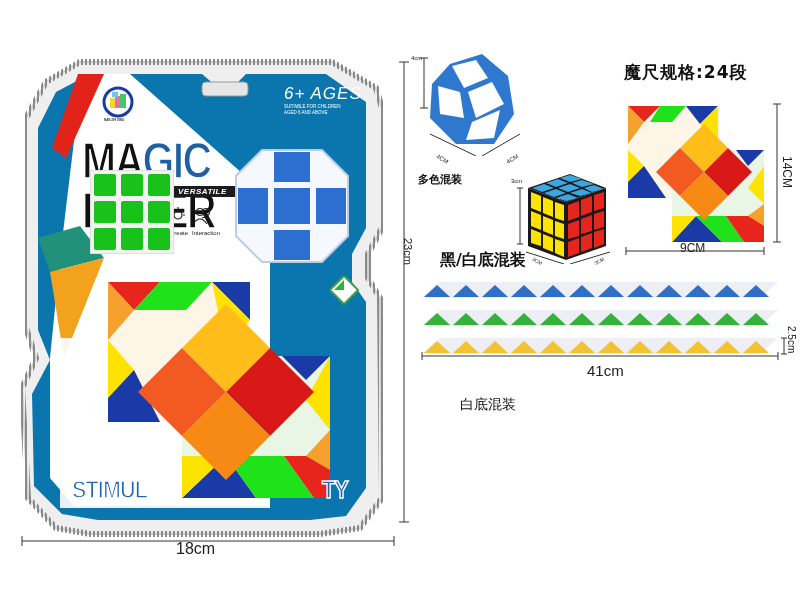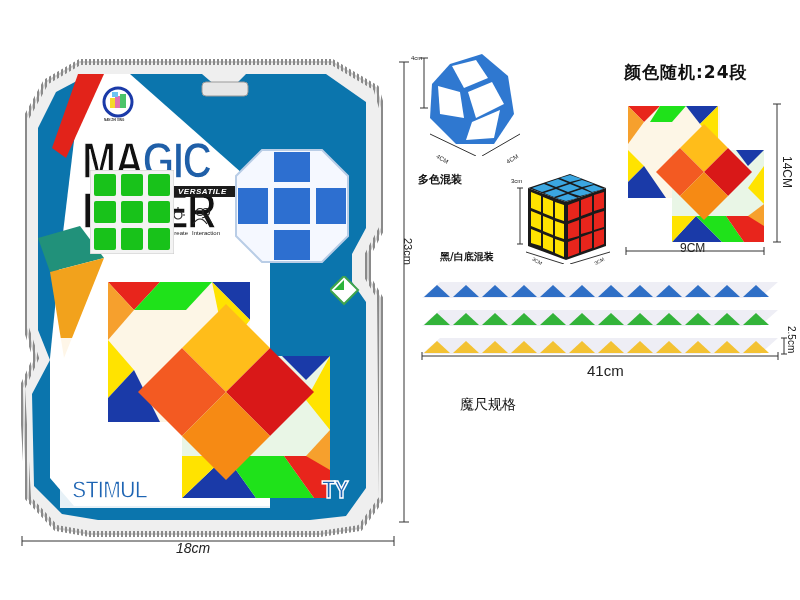--- a/index.html
+++ b/index.html
@@ -57,20 +57,25 @@
     <rect x="90" y="40" width="5" height="10" fill="#f5d82a"></rect>
     <rect x="95" y="38" width="5" height="12" fill="#e26fb0"></rect>
     <rect x="100" y="36" width="6" height="14" fill="#4bc46a"></rect>
     <rect x="92" y="34" width="6" height="5" fill="#6ec3f0"></rect>
 
     <rect x="40" y="280" width="210" height="170" fill="#fff" opacity="0.9"></rect>
   </svg>
 
   <div class="abs brand-text" style="left:84px;top:60px;">NAN ZHI XING</div>
 
+  <div class="abs" style="left:264px;top:26px;">
+    <div class="ages-big">6+ AGES</div>
+    <div class="ages-small">SUITABLE FOR CHILDREN</div>
+    <div class="ages-small">AGED 6 AND ABOVE</div>
+  </div>
 
   <div class="abs title" style="left:62px;top:78px;">
     <span>MA</span><span class="blue">GIC</span><span> RU</span><span class="red">L</span><span>ER</span>
   </div>
 
   <div class="abs versatile" style="left:152px;top:128px;width:80px;">VERSATILE</div>
 
   <svg class="abs" style="left:150px;top:148px;" width="60" height="22">
     <g stroke="#222" fill="none" stroke-width="1.2">
       <circle cx="8" cy="9" r="4"></circle>
@@ -148,30 +153,30 @@
 
   <div class="abs stim" style="left:52px;top:418px;">STIMUL</div>
   <div class="abs stim" style="left:302px;top:418px;">TY</div>
 </div>
 
 <svg class="abs" style="left:20px;top:535px;" width="376" height="12">
   <line x1="2" y1="6" x2="374" y2="6" stroke="#333" stroke-width="1"></line>
   <line x1="2" y1="1" x2="2" y2="11" stroke="#333"></line>
   <line x1="374" y1="1" x2="374" y2="11" stroke="#333"></line>
 </svg>
-<div class="abs dim" style="left:176px;top:540px;font-size:14px;font-style:italic;">18cm</div>
+<div class="abs dim" style="left:176px;top:540px;font-size:16px;">18cm</div>
 
 <svg class="abs" style="left:398px;top:60px;" width="12" height="464">
   <line x1="6" y1="2" x2="6" y2="462" stroke="#333"></line>
   <line x1="1" y1="2" x2="11" y2="2" stroke="#333"></line>
   <line x1="1" y1="462" x2="11" y2="462" stroke="#333"></line>
 </svg>
 <div class="abs dim" style="left:402px;top:238px;font-size:11px;writing-mode:vertical-rl;">23cm</div>
 
-<div class="abs cn" style="left:624px;top:61px;font-size:17px;letter-spacing:1px;">颜色随机:24段</div>
+<div class="abs cn" style="left:624px;top:61px;font-size:17px;letter-spacing:1px;">魔尺规格:24段</div>
 
 <svg class="abs" style="left:416px;top:52px;" width="110" height="104">
   <line x1="8" y1="6" x2="8" y2="56" stroke="#333"></line>
   <line x1="4" y1="6" x2="12" y2="6" stroke="#333"></line>
   <line x1="4" y1="56" x2="12" y2="56" stroke="#333"></line>
   <polygon points="34,12 66,2 92,24 98,62 78,92 40,92 14,66 16,32" fill="#2f78d0"></polygon>
   <polygon points="36,14 60,8 72,26 48,36" fill="#fff"></polygon>
   <polygon points="22,34 44,40 48,66 24,62" fill="#fff"></polygon>
   <polygon points="52,40 76,30 88,52 60,66" fill="#fff"></polygon>
   <polygon points="56,70 84,58 78,86 50,88" fill="#fff"></polygon>
@@ -225,21 +230,21 @@
     <polygon points="52,76 63,72 63,87 52,91"></polygon>
       <polygon points="65,71 76,67 76,82 65,86"></polygon>
       <polygon points="78,66 88,63 88,78 78,82"></polygon>
   </g>
   <line x1="10" y1="86" x2="48" y2="98" stroke="#333"></line>
   <line x1="54" y1="98" x2="94" y2="86" stroke="#333"></line>
 </svg>
 <div class="abs dim" style="left:511px;top:178px;font-size:6px;">3cm</div>
 <div class="abs dim" style="left:532px;top:258px;font-size:5px;transform:rotate(30deg);">3CM</div>
 <div class="abs dim" style="left:594px;top:258px;font-size:5px;transform:rotate(-30deg);">3CM</div>
-<div class="abs cn" style="left:440px;top:250px;font-size:10px;">黑/白底混装</div>
+<div class="abs cn" style="left:440px;top:250px;font-size:16px;">黑/白底混装</div>
 
 <svg class="abs" style="left:626px;top:104px;" width="140" height="140">
   <rect x="2" y="2" width="92" height="92" fill="#fdf6e6"></rect>
   <polygon points="2,2 34,2 18,18" fill="#e8251c"></polygon>
   <polygon points="34,2 60,2 46,18 24,18" fill="#1fe21a"></polygon>
   <polygon points="60,2 92,2 74,20" fill="#1a3aa8"></polygon>
   <polygon points="2,2 18,18 2,40" fill="#f6a02d"></polygon>
   <polygon points="2,46 18,62 2,78" fill="#ffe300"></polygon>
   <polygon points="2,78 18,62 40,94 2,94" fill="#1a3aa8"></polygon>
   <polygon points="74,20 92,2 92,42" fill="#ffe300"></polygon>
@@ -328,13 +333,13 @@
   <line x1="1" y1="18" x2="7" y2="18" stroke="#333"></line>
 </svg>
 <div class="abs dim" style="left:786px;top:326px;font-size:10px;writing-mode:vertical-rl;">2.5cm</div>
 <svg class="abs" style="left:420px;top:352px;" width="362" height="8">
   <line x1="2" y1="4" x2="358" y2="4" stroke="#333"></line>
   <line x1="2" y1="0" x2="2" y2="8" stroke="#333"></line>
   <line x1="358" y1="0" x2="358" y2="8" stroke="#333"></line>
 </svg>
 <div class="abs dim" style="left:587px;top:362px;font-size:15px;">41cm</div>
 
-<div class="abs cn-thin" style="left:460px;top:396px;font-size:14px;">魔尺规格</div>
+<div class="abs cn-thin" style="left:460px;top:396px;font-size:14px;">白底混装</div>
 
 </body></html>

